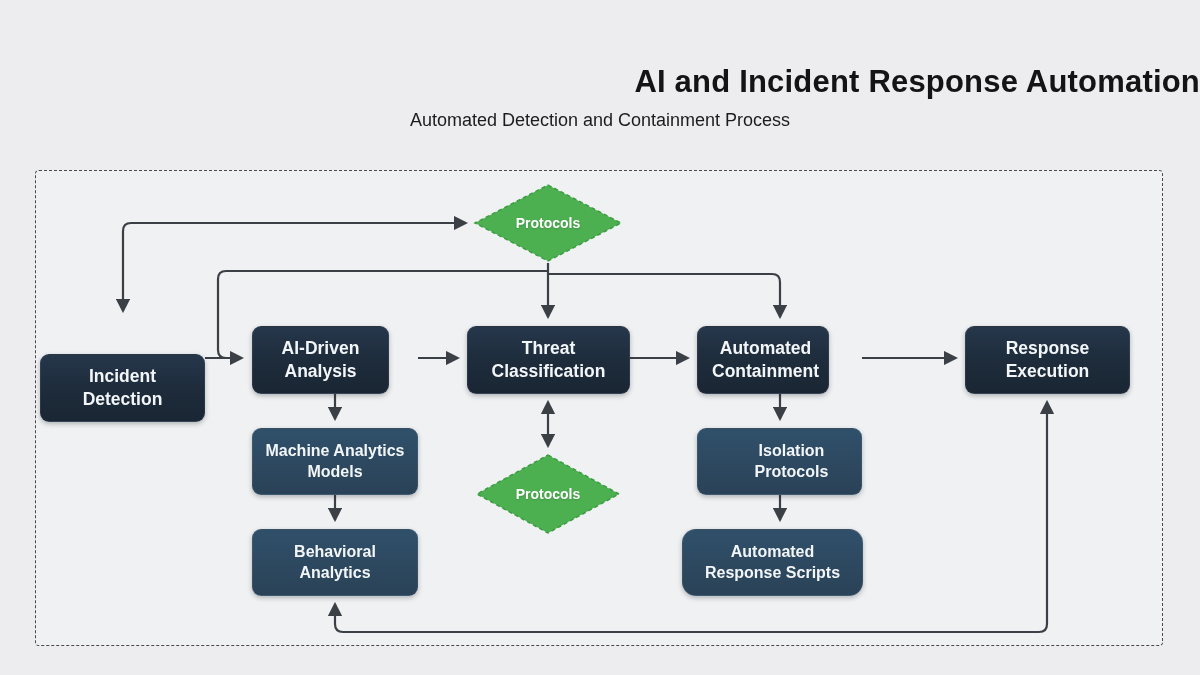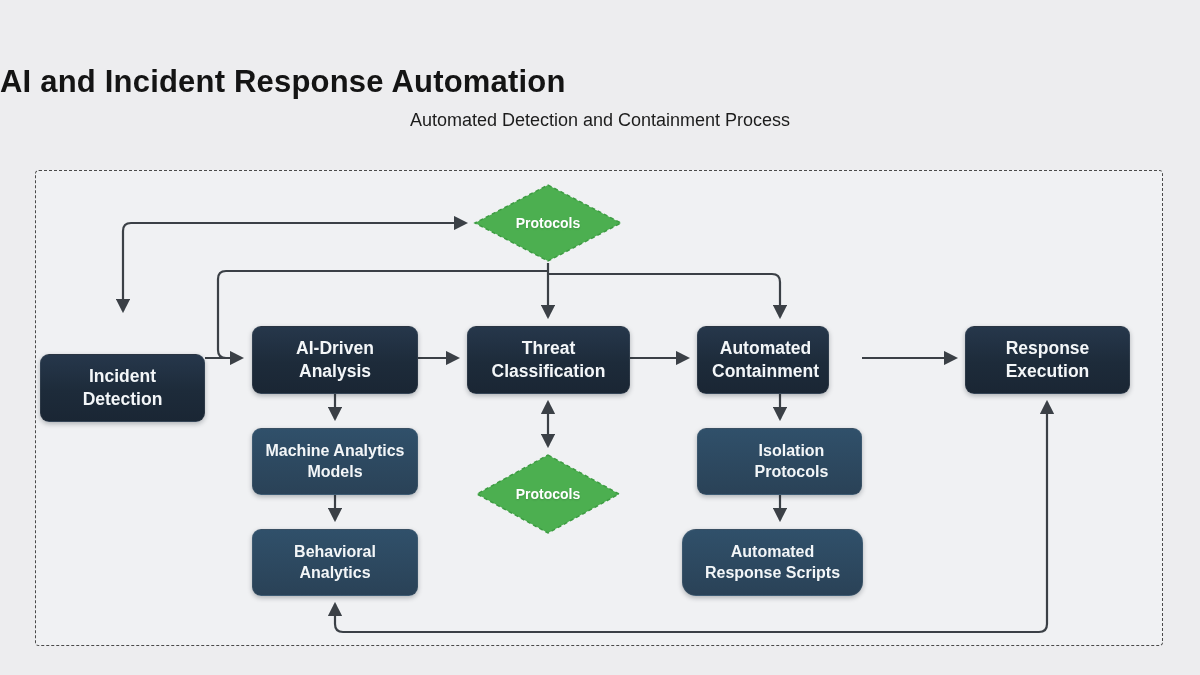--- a/index.html
+++ b/index.html
@@ -2,21 +2,21 @@
 <html><head>
 <meta charset="utf-8">
 <style>
   html,body{margin:0;padding:0;}
   body{
     width:1200px;height:675px;position:relative;overflow:hidden;
     background:#ededef;
     font-family:"Liberation Sans","DejaVu Sans",sans-serif;
   }
   .title{
-    position:absolute;left:0;top:64px;width:1200px;text-align:left;
+    position:absolute;left:0;top:64px;width:1200px;text-align:right;
     font-size:31px;font-weight:800;color:#141414;letter-spacing:.2px;
   }
   .subtitle{
     position:absolute;left:0;top:110px;width:1200px;text-align:center;
     font-size:18px;font-weight:400;color:#1c1c1c;
   }
   .canvas{
     position:absolute;left:35px;top:170px;width:1128px;height:476px;
     border:1.5px dashed #4a4a4a;border-radius:4px;background:#f0f1f3;
     box-sizing:border-box;
@@ -90,21 +90,21 @@
   </g>
 
   <polygon points="548,185 621,223 548,261 475,223" fill="#4caf50" stroke="#3d9c42" stroke-width="1.5" stroke-dasharray="4 3"></polygon>
   <polygon points="548,455 619,494 548,533 477,494" fill="#4caf50" stroke="#3d9c42" stroke-width="1.5" stroke-dasharray="4 3"></polygon>
 </svg>
 
 <div class="diamond-label" style="left:483px;top:205px;width:130px;height:36px;">Protocols</div>
 <div class="diamond-label" style="left:483px;top:476px;width:130px;height:36px;">Protocols</div>
 
 <div class="node primary" style="left:40px;top:326px;width:165px;height:68px;margin-top:28px;">Incident Detection</div>
-<div class="node primary" style="left:252px;top:326px;width:166px;height:68px;">AI-Driven Analysis</div>
+<div class="node primary" style="left:252px;top:326px;width:137px;height:68px;">AI-Driven Analysis</div>
 <div class="node primary" style="left:467px;top:326px;width:163px;height:68px;">Threat Classification</div>
 <div class="node primary" style="left:697px;top:326px;width:132px;height:68px;padding-left:13px;">Automated Containment</div>
 <div class="node primary" style="left:965px;top:326px;width:165px;height:68px;">Response Execution</div>
 
 <div class="node secondary" style="left:252px;top:428px;width:166px;height:67px;">Machine Analytics Models</div>
 <div class="node secondary" style="left:252px;top:529px;width:166px;height:67px;">Behavioral Analytics</div>
 <div class="node secondary" style="left:697px;top:428px;width:165px;height:67px;padding-left:32px;">Isolation Protocols</div>
 <div class="node secondary" style="left:682px;top:529px;width:181px;height:67px;border-radius:14px;">Automated Response Scripts</div>
 
 </body></html>

